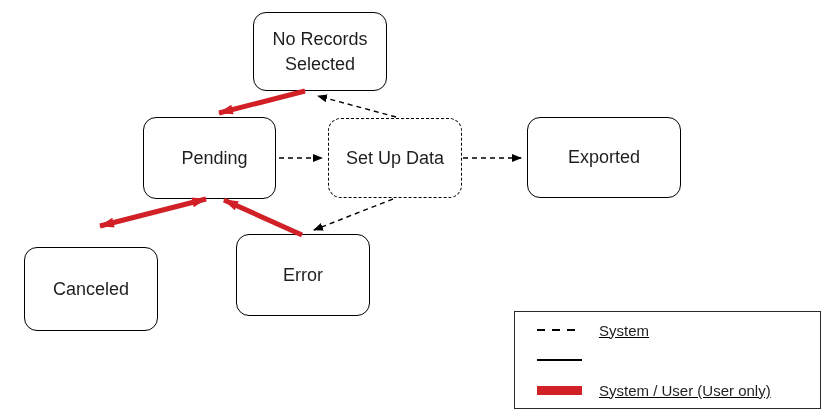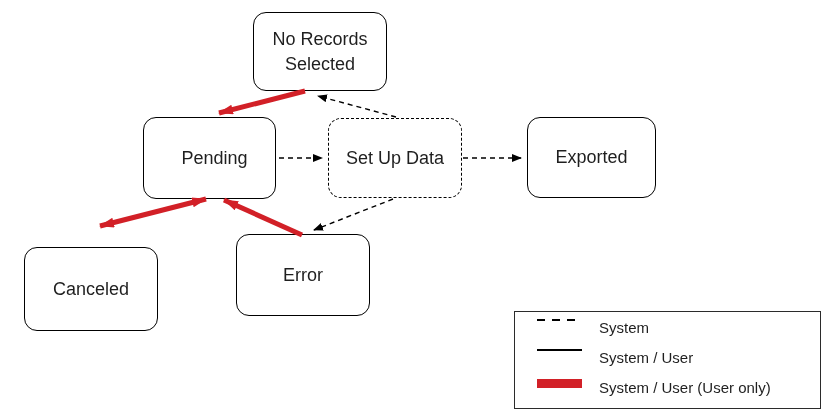--- a/index.html
+++ b/index.html
@@ -36,21 +36,21 @@
     font-size: 18px;
     line-height: 1.35;
     color: #1f1f1f;
     padding: 4px 10px;
   }
   .node.dashed { border-style: dashed; }
 
   .node-no-records { left: 238px; top: 12px;  width: 134px; height: 79px; margin-left: 15px; }
   .node-pending    { left: 143px; top: 117px; width: 133px; height: 82px; padding-left: 20px; }
   .node-setup      { left: 328px; top: 118px; width: 134px; height: 80px; text-align: center; }
-  .node-exported   { left: 527px; top: 117px; width: 129px; height: 81px; }
+  .node-exported   { left: 527px; top: 117px; width: 154px; height: 81px; }
   .node-canceled   { left: 24px;  top: 247px; width: 134px; height: 84px; }
   .node-error      { left: 236px; top: 234px; width: 134px; height: 82px; }
 
   .legend {
     position: absolute;
     z-index: 1;
     left: 514px;
     top: 311px;
     width: 307px;
     height: 98px;
@@ -58,21 +58,23 @@
     border: 1.4px solid #2b2b2b;
     background: #ffffff;
     display: flex;
     flex-direction: column;
     justify-content: center;
     padding-left: 22px;
     gap: 8px;
   }
   .legend-row {
     display: flex;
+    align-items: center;
     height: 22px;
+    text-decoration: underline;
   }
   .legend-sample {
     width: 45px;
     margin-right: 17px;
     flex: 0 0 45px;
   }
   .sample-dashed {
     height: 2px;
     background: repeating-linear-gradient(90deg, #000 0 8px, transparent 8px 15px);
   }
@@ -139,21 +141,20 @@
     <span>Error</span>
   </div>
 
   <div class="legend">
     <div class="legend-row">
       <div class="legend-sample sample-dashed"></div>
       <div class="legend-label">System</div>
     </div>
     <div class="legend-row">
       <div class="legend-sample sample-solid"></div>
-      <div class="legend-label">System / User</div>
     </div>
     <div class="legend-row">
       <div class="legend-sample sample-thick-red"></div>
       <div class="legend-label">System / User (User only)</div>
     </div>
   </div>
 
 </div>
 
 </body></html>

